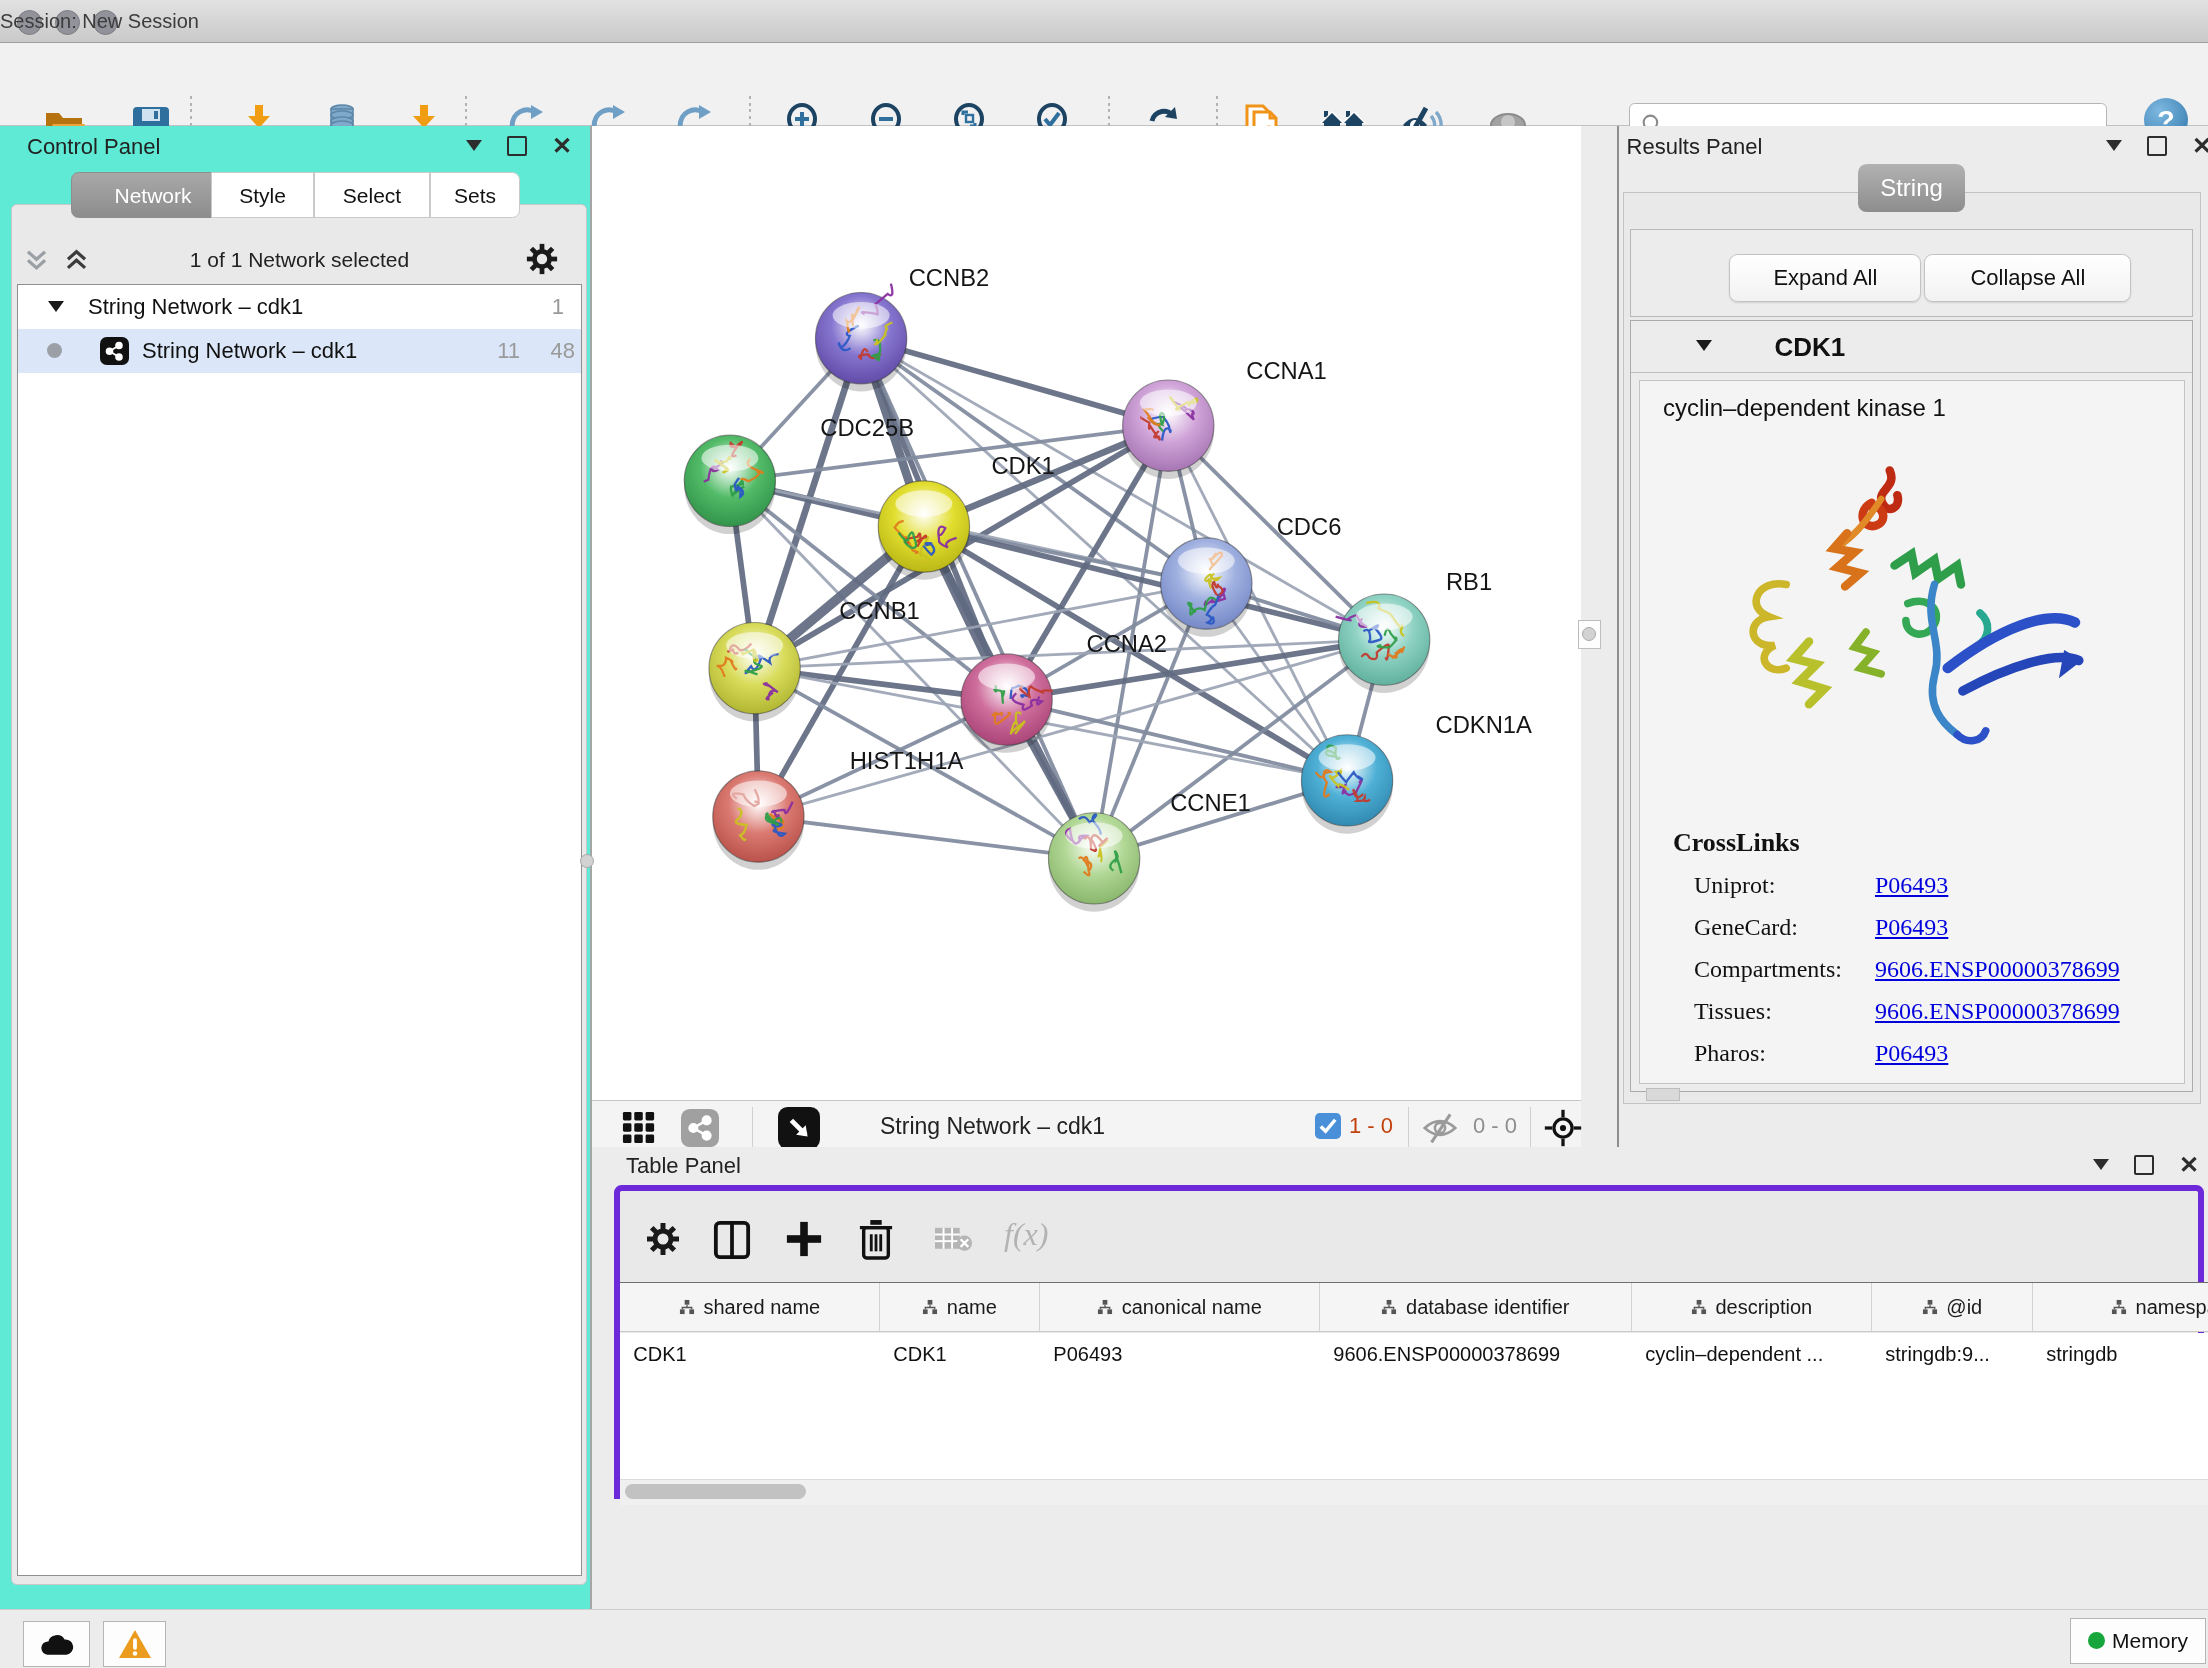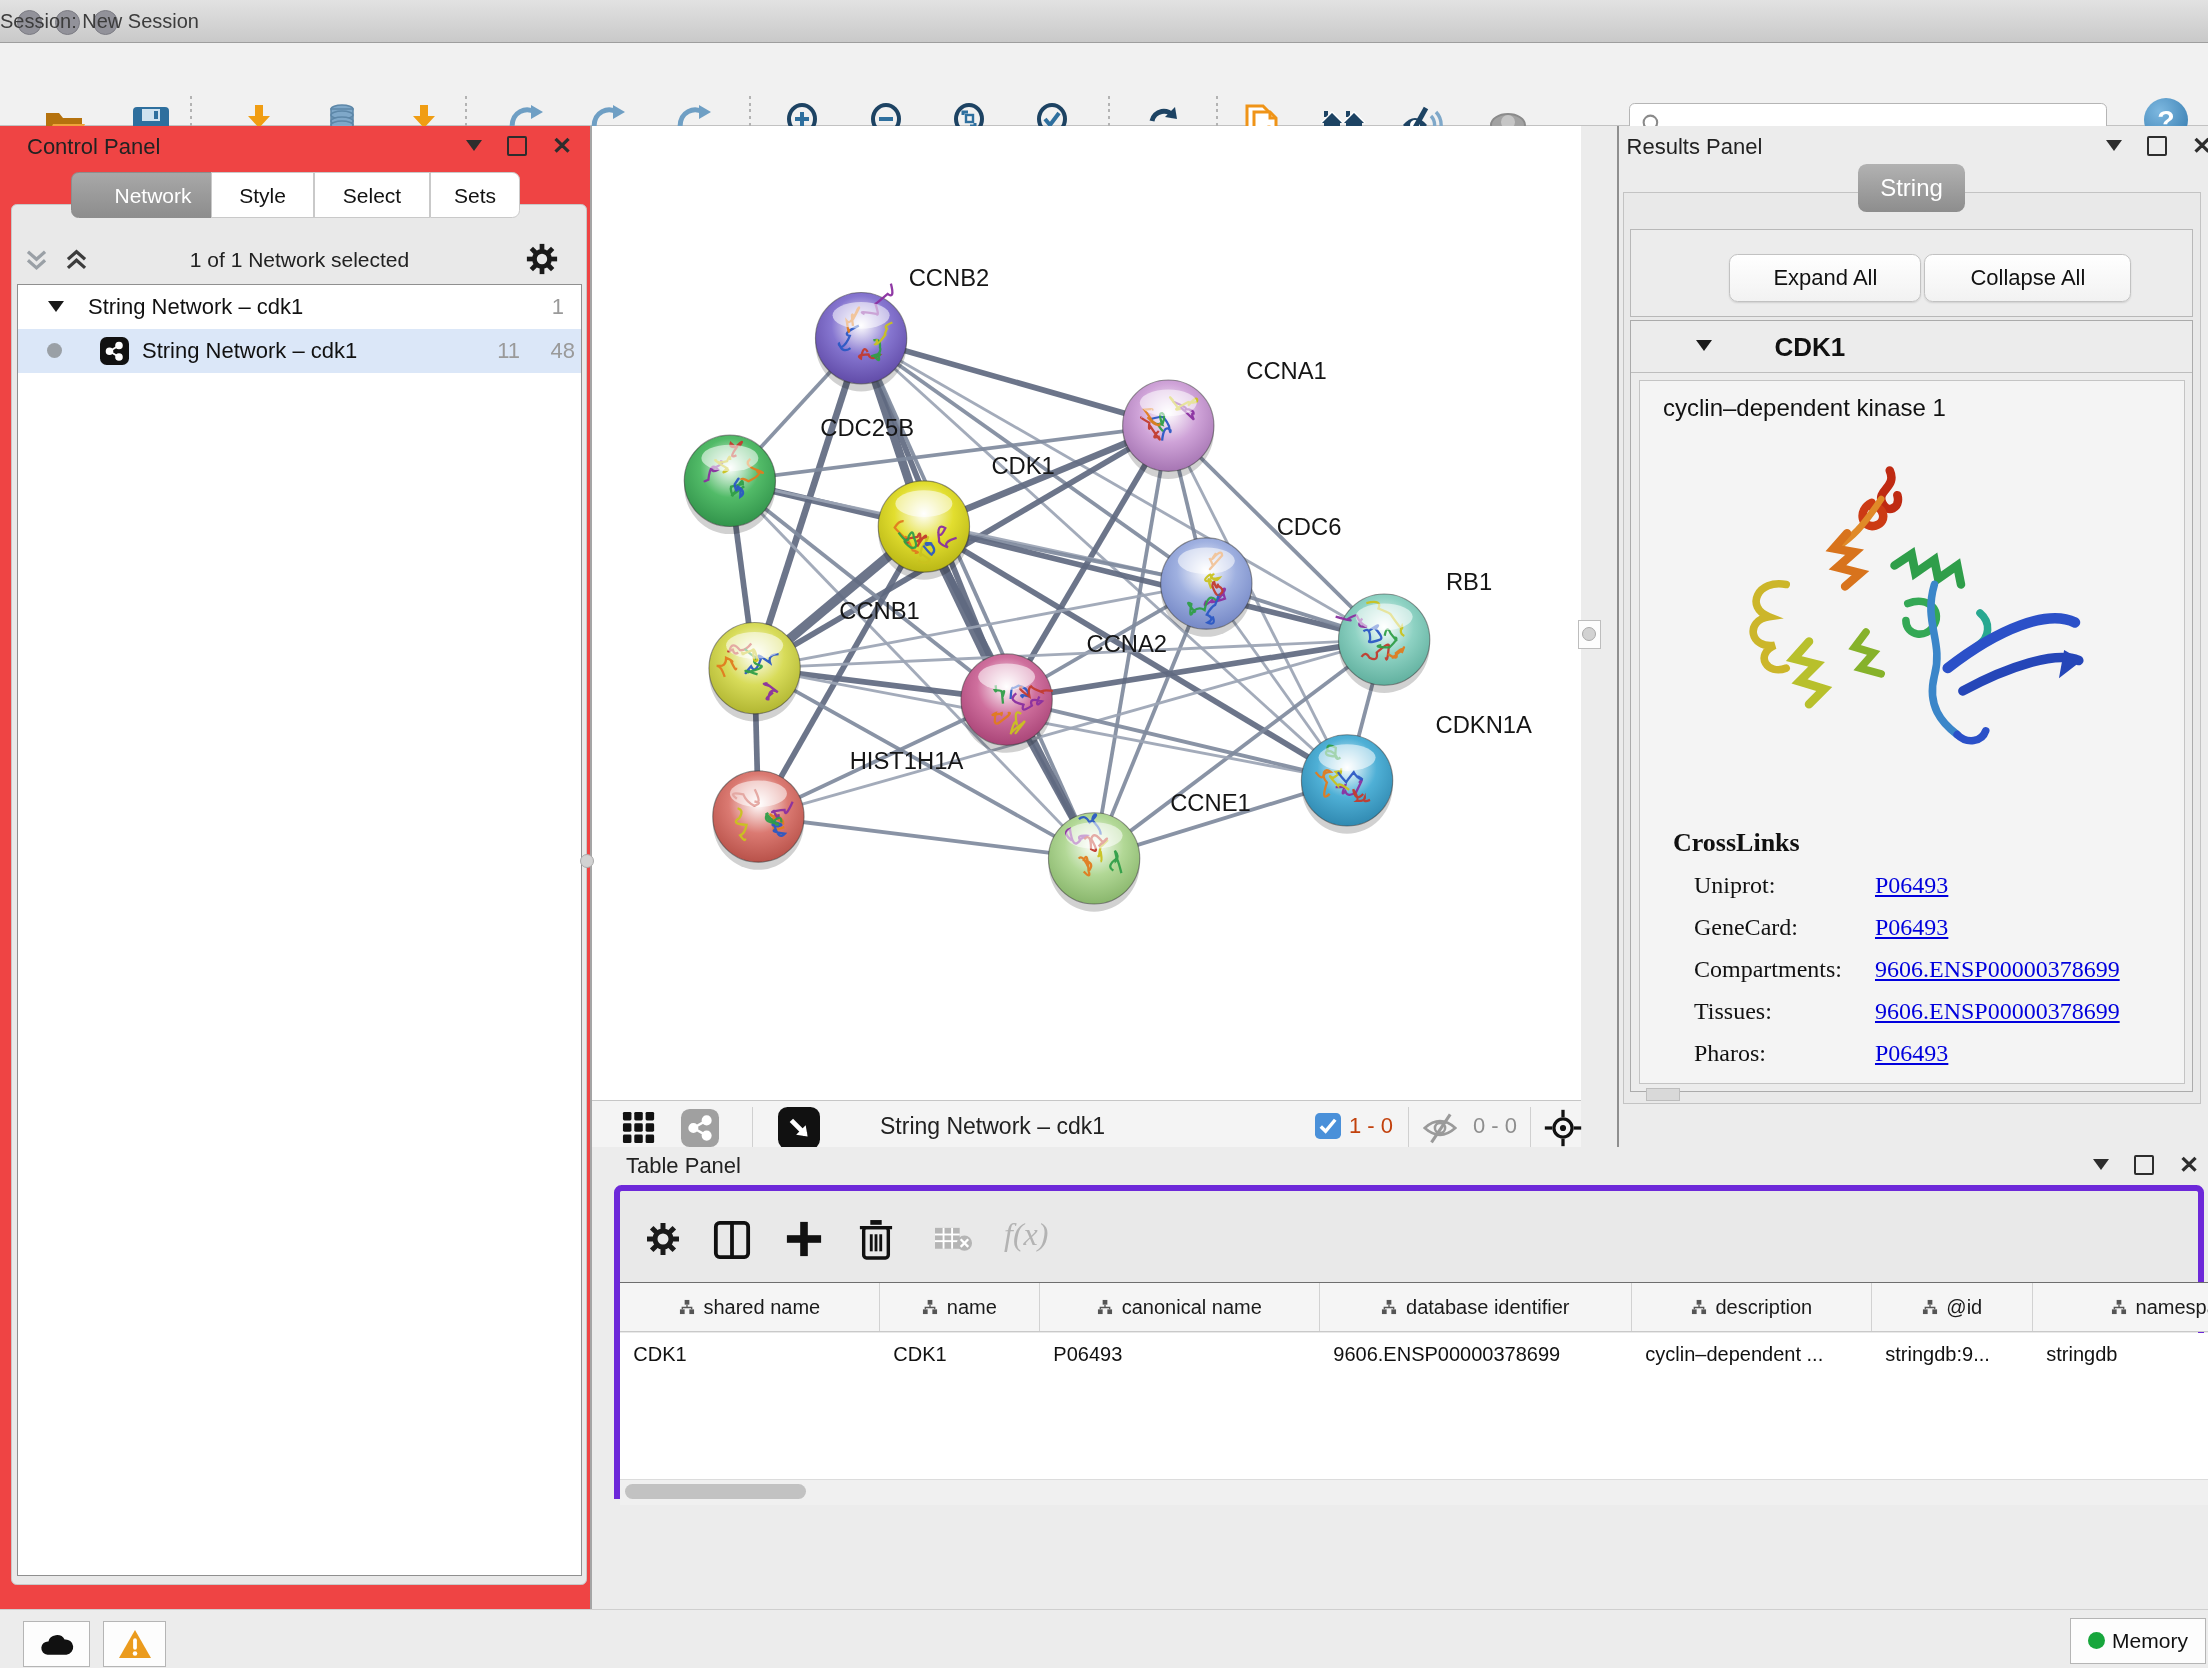--- a/index.html
+++ b/index.html
@@ -254,21 +254,21 @@
         <circle cx="10" cy="10" r="6.5" stroke="#8a8a8a" stroke-width="2" fill="none"></circle>
         <line x1="15" y1="15" x2="20" y2="20" stroke="#8a8a8a" stroke-width="2"></line>
         </svg>
       <input type="text" placeholder="" style="">
     </div>
     <div class="helpbtn">
       <span>?</span>
     </div>
   </div>
 
-  <div class="abs" style="left:0;top:126px;width:590px;height:1484px;background:#ef4444;">
+  <div class="abs" style="left:0;top:126px;width:590px;height:1484px;background:#5eead4;">
     <div class="abs ptitle" style="left:27px;top:7.6px;">Control Panel</div>
     <div class="winctl" style="left:466px;top:9.5px;position:absolute;">
       <div class="tri"></div>
       <div class="sqr"></div>
       <div class="xx">✕</div>
     </div>
     <div class="abs" style="left:11.4px;top:78px;width:574px;height:1379px;background:#e9e9e9;
          border:1px solid #c8c8c8;border-radius:5.7px;"></div>
 
     <div class="tab sel" style="left:71px;top:46px;width:164px;border-radius:7.6px 0 0 7.6px;"><span>Network</span></div>

